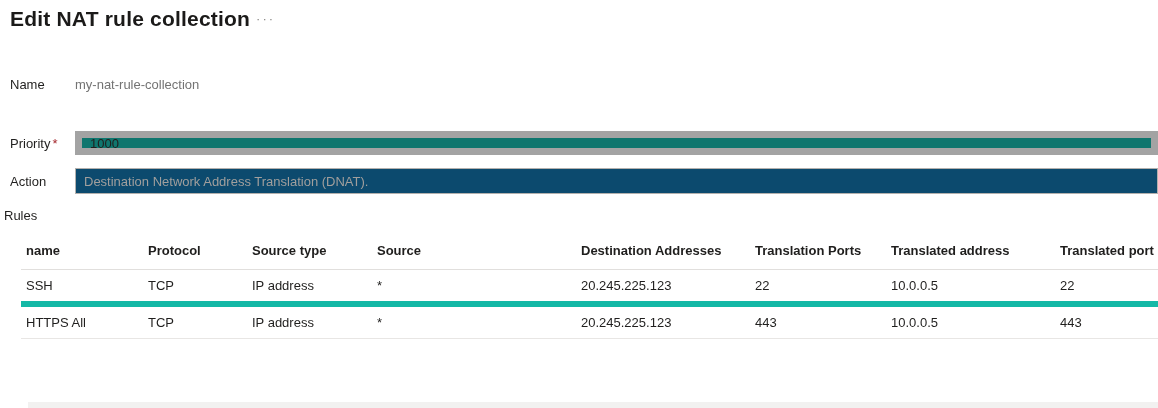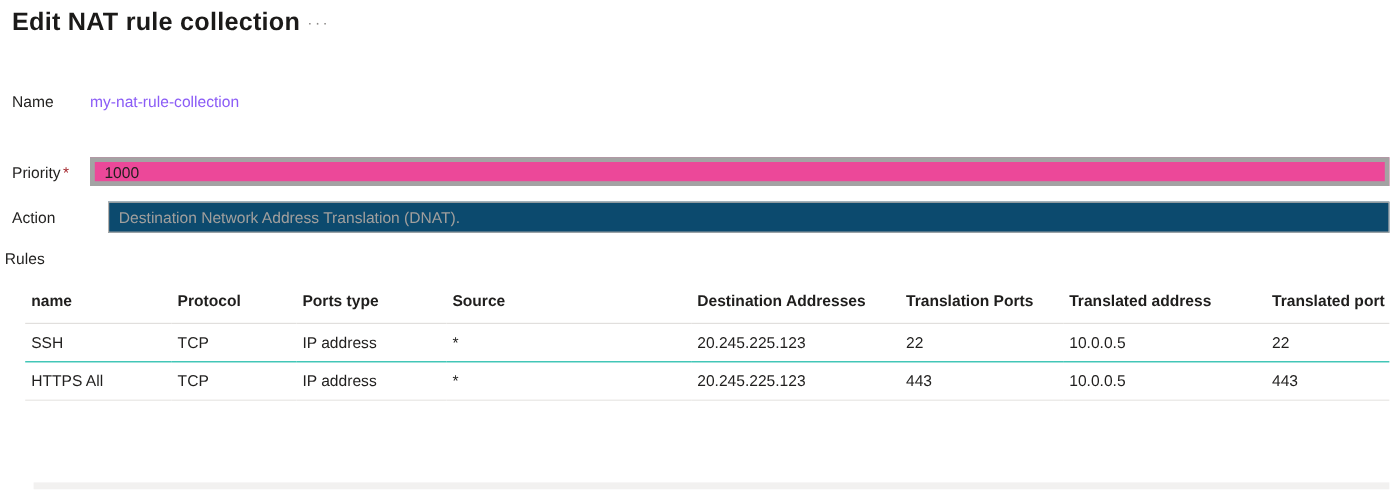--- a/index.html
+++ b/index.html
@@ -38,33 +38,33 @@
 
   
   .form { margin: 40px 0 0 10px; }
   .form-row {
     display: flex;
     align-items: center;
     margin-bottom: 15px;
   }
   .form-row.name-row { height: 24px; margin-bottom: 14px; }
   .form-row.priority-row { height: 20px; margin-top: 37px; }
-  .form-row.action-row { height: 26px; margin-bottom: 0; gap: 15px; }
+  .form-row.action-row { height: 26px; margin-bottom: 0; }
   .field-label {
     width: 65px;
     flex: 0 0 65px;
     color: #201f1e;
   }
   .required-marker { color: #a4262c; margin-left: 2px; }
-  .static-value { color: #8b5cf6; }
+  .static-value { color: #737373; }
   .text-input {
     flex: 1 1 auto;
     height: 24px;
-    border: 4px solid #a3a3a3;
-    background: #ec4899;
+    border: 7px solid #a3a3a3;
+    background: #0f766e;
     font-family: "Liberation Sans", sans-serif;
     font-size: 13px;
     color: #201f1e;
     padding: 0 8px;
     outline: none;
     border-radius: 0;
   }
   .text-input.disabled {
     height: 26px;
     background: #0c4a6e;
@@ -87,21 +87,21 @@
     text-align: left;
     font-weight: bold;
     color: #1f1e1d;
     padding: 11px 8px 11px 5px;
     border-bottom: 1px solid #e1dfdd;
     white-space: nowrap;
     overflow: hidden;
   }
   table.rules-table td {
     padding: 8px 8px 8px 5px;
-    border-bottom: 1px solid #14b8a6;
+    border-bottom: 6px solid #14b8a6;
     color: #201f1e;
     white-space: nowrap;
     overflow: hidden;
     line-height: 15px;
   }
   table.rules-table tr:last-child td { border-bottom: 1px solid #e8e6e4; }
 
   
   .bottom-bar {
     position: absolute;
@@ -152,21 +152,21 @@
           <col style="width:204px">
         <col style="width:174px">
           <col style="width:136px">
           <col style="width:169px">
           <col style="width:103px">
       </colgroup>
       <thead>
         <tr>
           <th>name</th>
           <th>Protocol</th>
-          <th>Ports type</th>
+          <th>Source type</th>
           <th>Source</th>
           <th>Destination Addresses</th>
           <th>Translation Ports</th>
           <th>Translated address</th>
           <th>Translated port</th>
         </tr>
       </thead>
       <tbody>
         <tr>
           <td>SSH</td>

